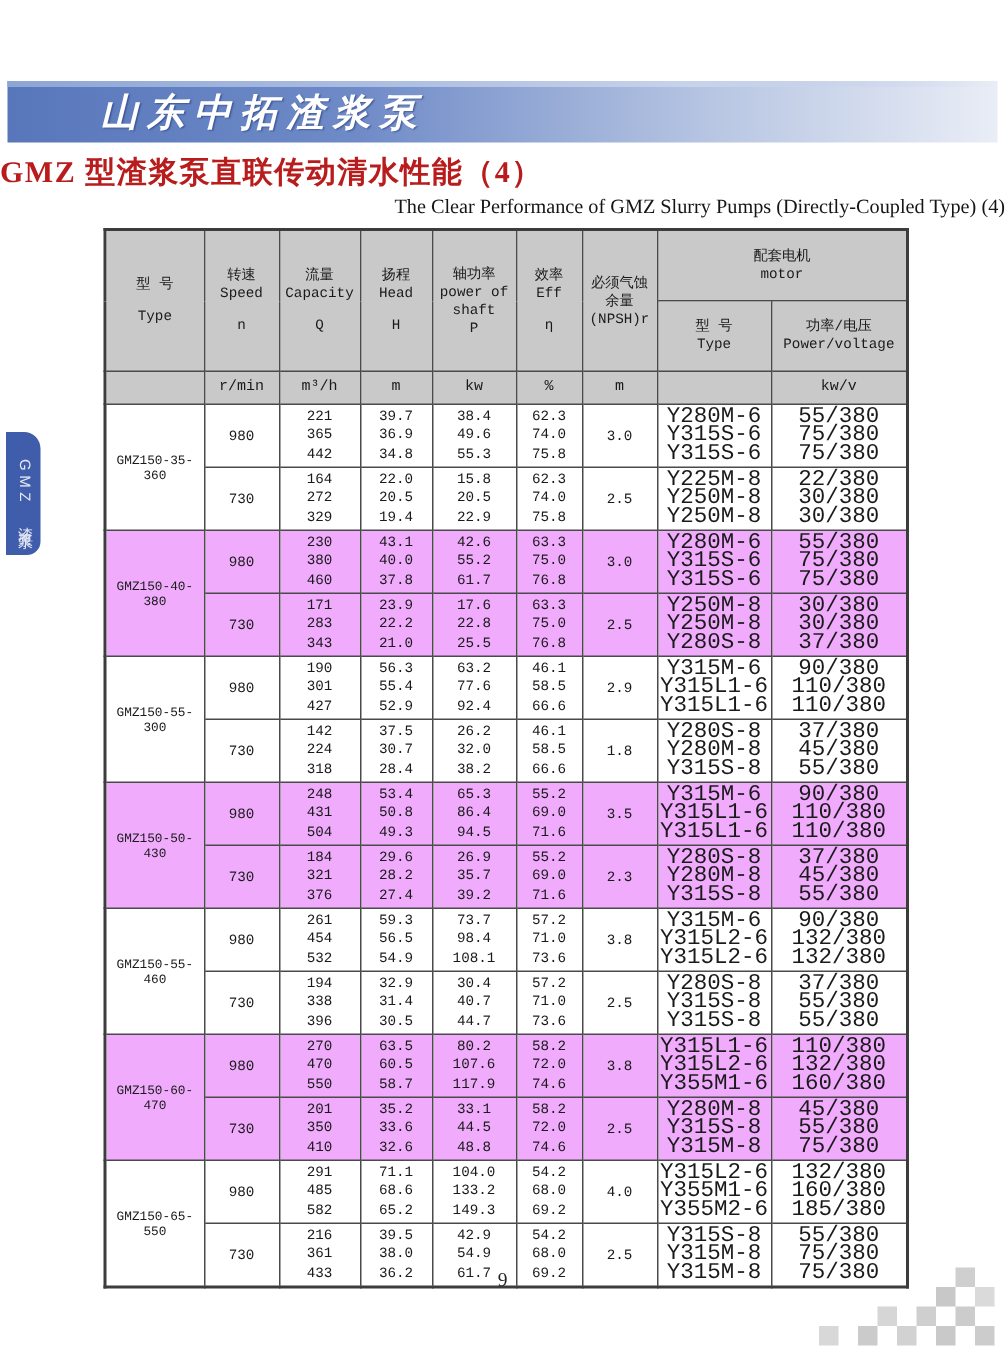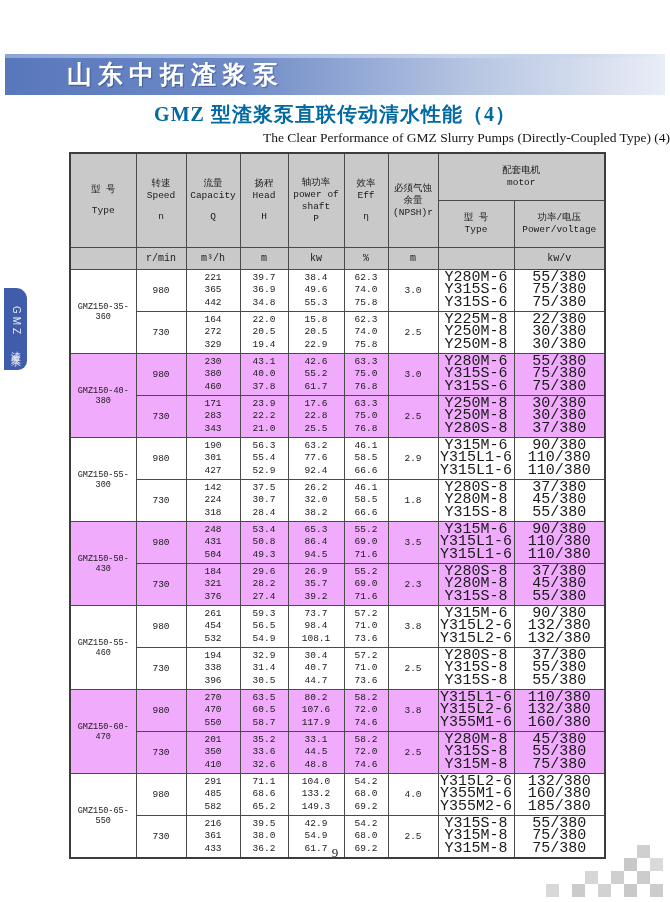--- a/index.html
+++ b/index.html
@@ -13,33 +13,33 @@
     position:absolute;left:5px;top:54px;width:660px;height:41px;
     background:linear-gradient(90deg,#5877bb 0%,#6e8ac7 35%,#b9c7e3 72%,#e9edf6 100%);
   }
   .topbar::before{
     content:"";position:absolute;left:0;top:0;right:0;height:4px;
     background:linear-gradient(90deg,#8da5d5 0%,#c8d3eb 70%,rgba(255,255,255,0) 100%);
   }
   .brand-cn{
     position:absolute;left:62px;top:0;height:39px;line-height:41px;
     color:#ffffff;font-family:"DejaVu Serif","Liberation Serif",serif;
-    font-weight:bold;font-size:25px;letter-spacing:6px;
+    font-weight:bold;font-style:italic;font-size:25px;letter-spacing:6px;
     text-shadow:1px 1px 1px rgba(30,50,110,.5);
   }
   .brand-en{
     position:absolute;right:70px;top:0;height:41px;line-height:43px;
     color:#1c2f66;font-family:"Liberation Serif","DejaVu Serif",serif;
     font-weight:bold;font-size:17px;letter-spacing:1.5px;
   }
   
   .title{
-    position:absolute;left:0;top:101px;width:100%;text-align:center;
+    position:absolute;left:0;top:101px;width:100%;text-align:left;
     font-family:"Liberation Serif","DejaVu Serif",serif;font-weight:bold;
-    font-size:20px;color:#0369a1;letter-spacing:1px;
+    font-size:20px;color:#b91c1c;letter-spacing:1px;
   }
   .subtitle{
     position:absolute;left:0;top:130px;width:100%;text-align:right;
     font-family:"Liberation Serif","DejaVu Serif",serif;
     font-size:13.5px;color:#151515;
   }
   
   .side-tab{
     position:absolute;left:4px;top:288px;width:23px;height:82px;
     background:#3f5dab;border-radius:0 11px 9px 0;

